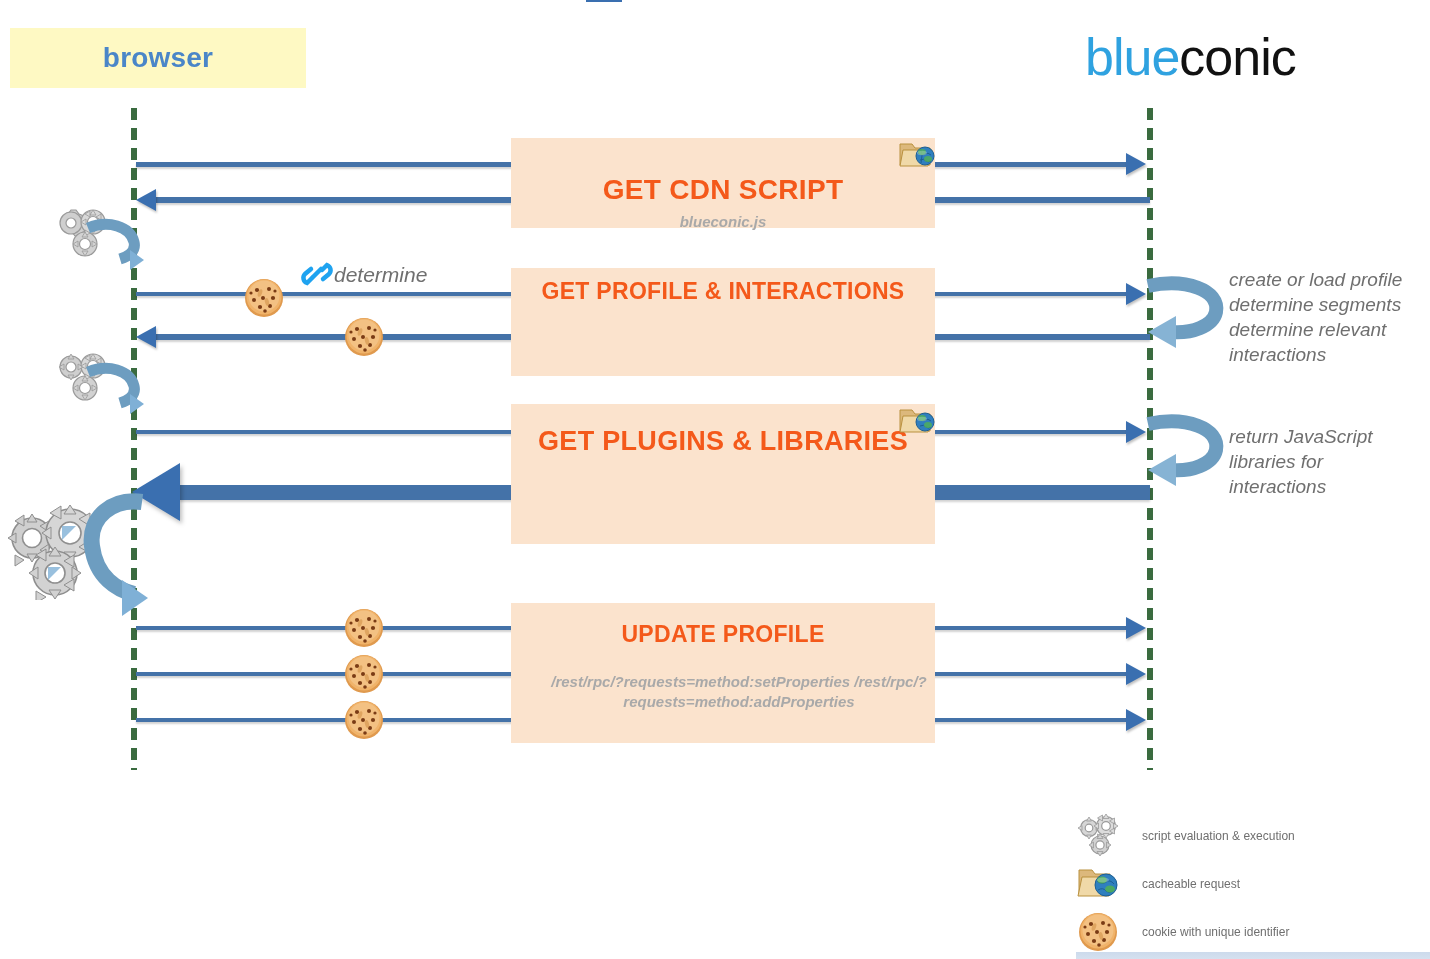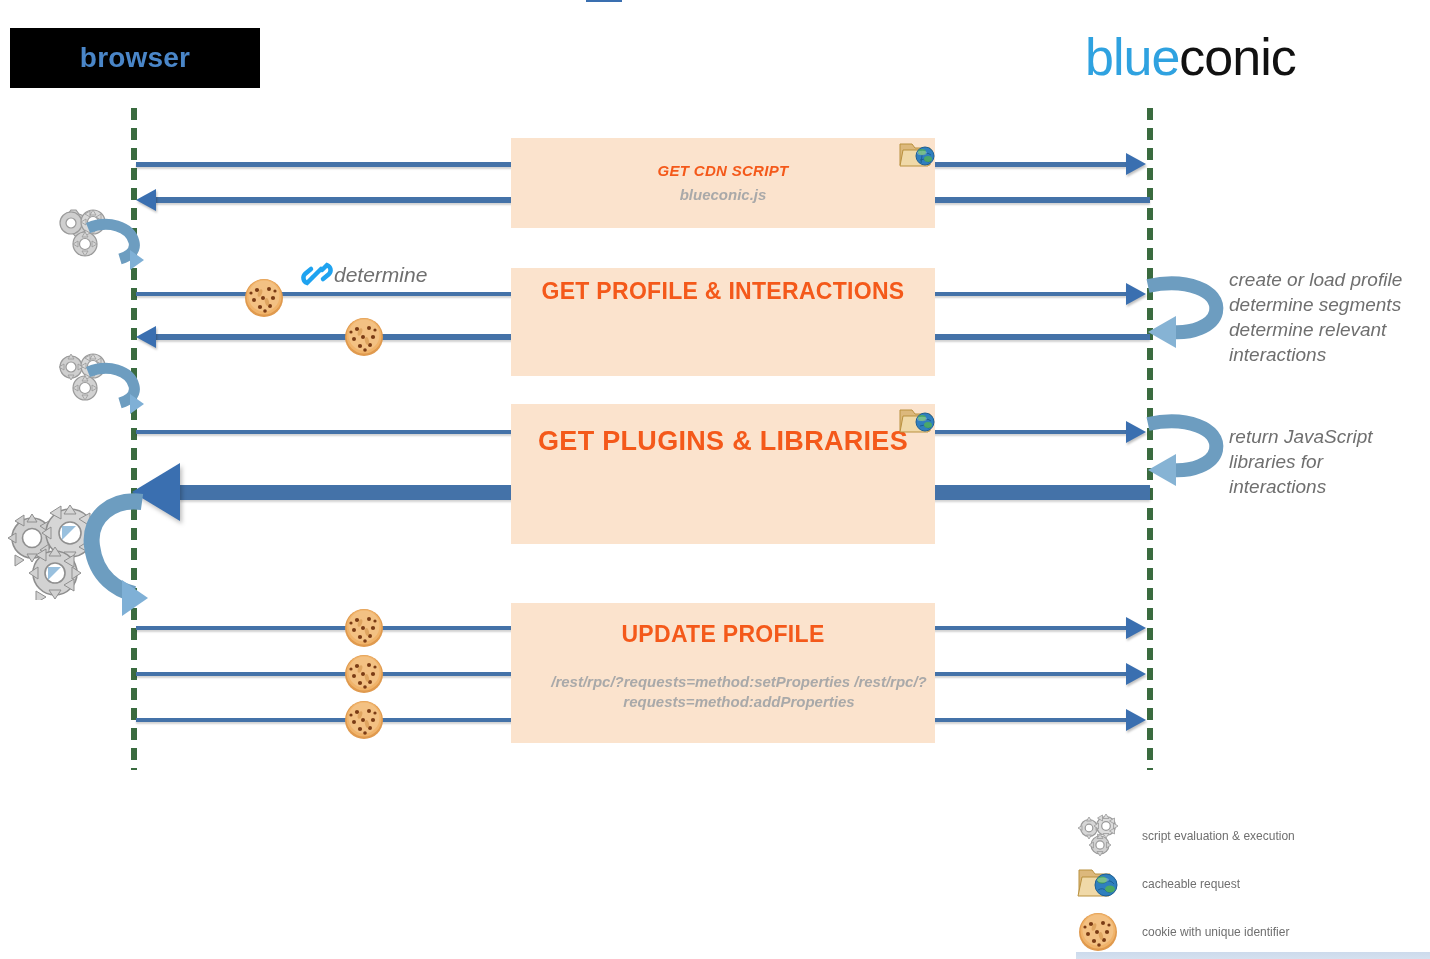--- a/index.html
+++ b/index.html
@@ -6,22 +6,22 @@
   body{
     width:1430px;height:959px;position:relative;overflow:hidden;
     font-family:"Liberation Sans","DejaVu Sans",sans-serif;
     -webkit-font-smoothing:antialiased;
   }
   .stage{position:absolute;left:0;top:0;width:1430px;height:959px;}
   .abs{position:absolute;}
 
   
   #browser-box{
-    left:10px;top:28px;width:250px;height:60px;
-    background:#000000;
+    left:10px;top:28px;width:296px;height:60px;
+    background:#fef9c3;
     display:flex;align-items:center;justify-content:center;
   }
   #browser-label{
     color:#4a86c8;font-weight:bold;font-size:28px;letter-spacing:.2px;
   }
   #logo{
     left:1085px;top:26px;width:290px;height:62px;
     font-size:52px;font-weight:300;letter-spacing:-1px;line-height:62px;
     white-space:nowrap;
   }
@@ -47,21 +47,21 @@
     display:flex;flex-direction:column;align-items:center;
     text-align:center;
   }
   .msg-title{
     color:#f4591a;font-weight:bold;letter-spacing:.3px;
   }
   .msg-sub{
     color:#a9a9a9;font-style:italic;font-weight:bold;
   }
   #block-1{left:511px;top:138px;width:424px;height:90px;}
-  #block-1 .msg-title{font-size:15px;margin-top:24px;font-style:italic;}
+  #block-1 .msg-title{font-size:28px;margin-top:36px;}
   #block-1 .msg-sub{font-size:15px;margin-top:7px;}
 
   #block-2{left:511px;top:268px;width:424px;height:108px;}
   #block-2 .msg-title{font-size:23px;margin-top:10px;}
   #block-2 .msg-sub{font-size:15px;margin-top:6px;line-height:19px;}
 
   #block-3{left:511px;top:404px;width:424px;height:140px;}
   #block-3 .msg-title{font-size:27px;margin-top:22px;}
   #block-3 .msg-sub{font-size:15px;margin-top:23px;line-height:22px;}
 

